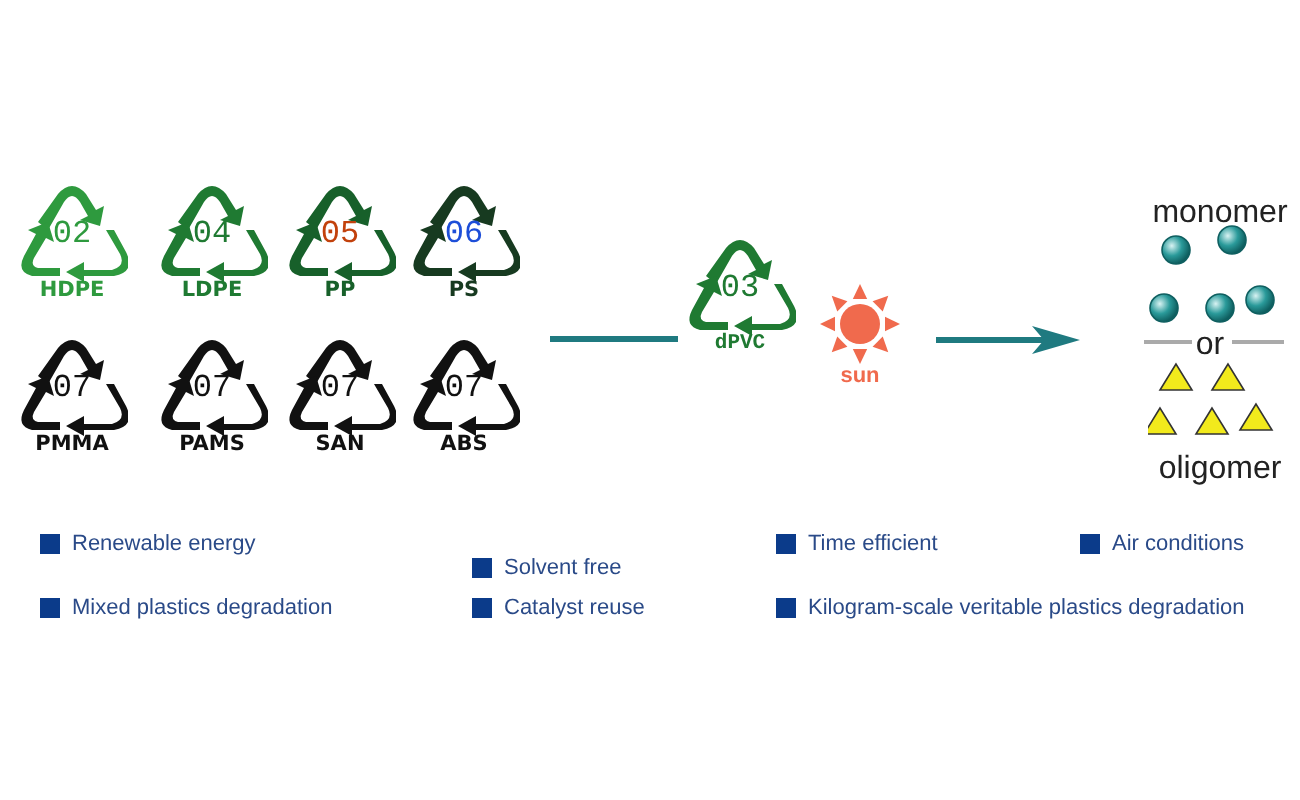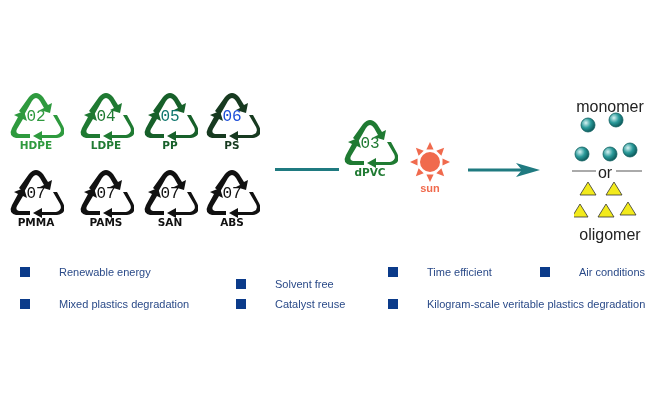--- a/index.html
+++ b/index.html
@@ -5,21 +5,21 @@
   html, body { margin:0; padding:0; background:#ffffff; }
   body { width:650px; height:400px; position:relative; overflow:hidden;
          font-family:"Liberation Sans", sans-serif; }
   .abs { position:absolute; }
   .recycle { position:absolute; width:56px; height:64px; }
   .recycle svg { position:absolute; left:0; top:0; }
   .recycle .code { position:absolute; left:0; width:56px; top:15px; text-align:center;
                    font-family:Liberation Mono, monospace; font-size:16px; font-weight:normal; }
   .recycle .label { position:absolute; left:-10px; width:76px; top:46px; text-align:center;
                     font-family:"DejaVu Sans", sans-serif; font-size:10.5px; font-weight:bold; }
-  .feature { position:absolute; font-size:11px; color:#2a4a88; white-space:nowrap; display:flex; align-items:center;gap:23px; }
+  .feature { position:absolute; font-size:11px; color:#2a4a88; white-space:nowrap; display:flex; align-items:center; }
   .feature .sq { width:10px; height:10px; background:#0b3b8a; display:inline-block; margin-right:6px; }
   .small-label { position:absolute; font-size:16px; color:#222; text-align:center; }
 </style>
 </head>
 <body>
 
 <div id="plastics">
     <div class="recycle" style="left: 8px; top: 93px;">
       <svg width="56" height="50" viewBox="0 0 56 50">
         <path d="M16 22 L24 8 Q28 2 32 8 L36 15 L32 17 L42 20 L44 10 L40 12 L35 4 Q28 -4 21 4 L11 18 Z" fill="#2e9a3e"></path>
@@ -37,21 +37,21 @@
       </svg>
       <div class="code" style="color: rgb(31, 122, 50);">04</div>
       <div class="label" style="color: rgb(31, 122, 50);">LDPE</div>
     </div>
     <div class="recycle" style="left: 142px; top: 93px;">
       <svg width="56" height="50" viewBox="0 0 56 50">
         <path d="M16 22 L24 8 Q28 2 32 8 L36 15 L32 17 L42 20 L44 10 L40 12 L35 4 Q28 -4 21 4 L11 18 Z" fill="#17602a"></path>
         <path d="M45 22 L52 34 Q55 40 48 42 L34 42 L34 38 L25 43 L34 48 L34 45 L49 45 Q60 43 55 33 L49 22 Z" fill="#17602a"></path>
         <path d="M22 45 L8 45 Q0 43 4 35 L10 24 L6 22 L16 18 L19 28 L15 26 L9 36 Q7 40 11 41 L22 41 Z" fill="#17602a"></path>
       </svg>
-      <div class="code" style="color: #0f766e;">05</div>
+      <div class="code" style="color: #c2410c;">05</div>
       <div class="label" style="color: rgb(23, 96, 42);">PP</div>
     </div>
     <div class="recycle" style="left: 204px; top: 93px;">
       <svg width="56" height="50" viewBox="0 0 56 50">
         <path d="M16 22 L24 8 Q28 2 32 8 L36 15 L32 17 L42 20 L44 10 L40 12 L35 4 Q28 -4 21 4 L11 18 Z" fill="#173a20"></path>
         <path d="M45 22 L52 34 Q55 40 48 42 L34 42 L34 38 L25 43 L34 48 L34 45 L49 45 Q60 43 55 33 L49 22 Z" fill="#173a20"></path>
         <path d="M22 45 L8 45 Q0 43 4 35 L10 24 L6 22 L16 18 L19 28 L15 26 L9 36 Q7 40 11 41 L22 41 Z" fill="#173a20"></path>
       </svg>
       <div class="code" style="color: #1d4ed8;">06</div>
       <div class="label" style="color: rgb(23, 58, 32);">PS</div>
@@ -96,21 +96,21 @@
 
 <div class="abs" style="left:275px; top:168px; width:64px; height:3px; background:#1f7a80;"></div>
 
 <div class="recycle" id="catalyst" style="left:342px; top:120px;">
   <svg width="56" height="50" viewBox="0 0 56 50">
       <path d="M16 22 L24 8 Q28 2 32 8 L36 15 L32 17 L42 20 L44 10 L40 12 L35 4 Q28 -4 21 4 L11 18 Z" fill="#1f7a32"></path>
       <path d="M45 22 L52 34 Q55 40 48 42 L34 42 L34 38 L25 43 L34 48 L34 45 L49 45 Q60 43 55 33 L49 22 Z" fill="#1f7a32"></path>
       <path d="M22 45 L8 45 Q0 43 4 35 L10 24 L6 22 L16 18 L19 28 L15 26 L9 36 Q7 40 11 41 L22 41 Z" fill="#1f7a32"></path>
     </svg>
   <div class="code" style="color: rgb(31, 122, 50);">03</div>
-  <div class="label" style="color: rgb(31, 122, 50);">dPVC</div>
+  <div class="label" style="color: rgb(31, 122, 50); font-family: Liberation Mono, monospace;">dPVC</div>
 </div>
 
 <div class="abs" style="left:408px; top:140px; width:44px; height:60px;">
   <svg width="44" height="44" viewBox="0 0 44 44" id="sunsvg">
       <polygon points="22,2 18.40737656866652,9.506279301959976 25.59262343133348,9.506279301959978" fill="#f06a4d"></polygon>
       <polygon points="36.14213562373095,7.857864376269051 28.29402623728924,10.625236981619588 33.37476301838041,15.70597376271076" fill="#f06a4d"></polygon>
       <polygon points="42,22 34.49372069804002,18.40737656866652 34.49372069804002,25.59262343133348" fill="#f06a4d"></polygon>
       <polygon points="36.14213562373095,36.14213562373095 33.37476301838041,28.294026237289238 28.29402623728924,33.37476301838041" fill="#f06a4d"></polygon>
       <polygon points="22,42 25.59262343133348,34.49372069804002 18.40737656866652,34.49372069804002" fill="#f06a4d"></polygon>
       <polygon points="7.857864376269051,36.14213562373095 15.705973762710762,33.37476301838041 10.625236981619588,28.294026237289238" fill="#f06a4d"></polygon>

